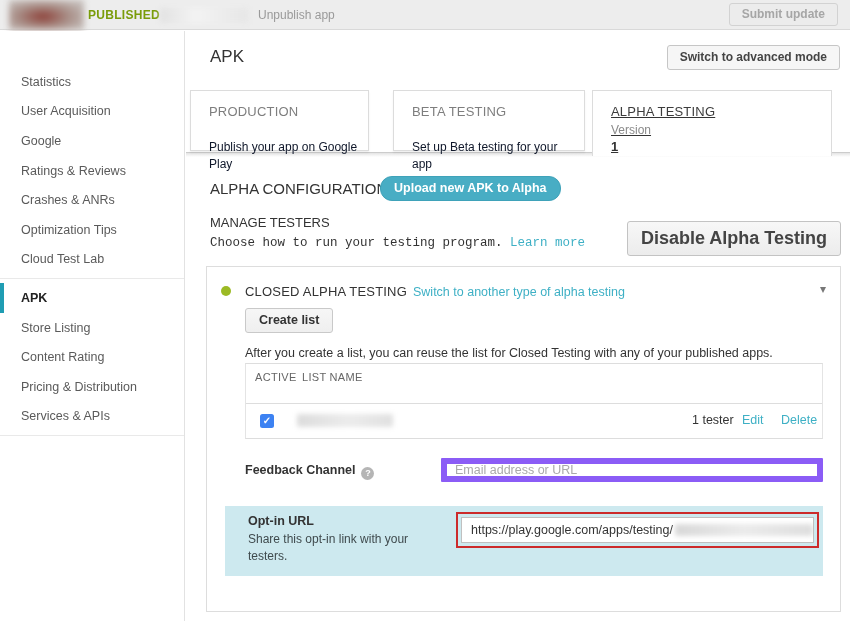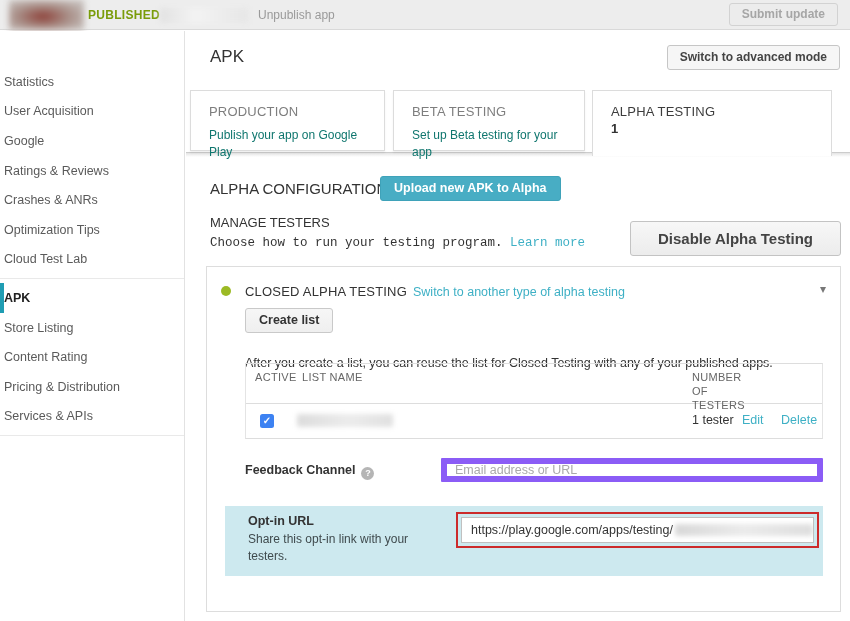--- a/index.html
+++ b/index.html
@@ -18,66 +18,66 @@
     font-size:12px; font-weight:bold; color:#7a9c0a; letter-spacing:.3px; }
   .app-name-blur { position:absolute; left:160px; top:8px; width:88px; height:15px;
     background:linear-gradient(90deg,#e2e2e2,#f3f3f3 40%,#e6e6e6); filter:blur(2.5px); border-radius:2px; }
   .unpublish { position:absolute; left:258px; top:0; line-height:30px; font-size:12px; color:#9a9a9a; }
   .submit-btn { position:absolute; right:12px; top:3px; height:23px; padding:0 12px;
     background:#ececec; border:1px solid #d2d2d2; border-radius:3px;
     font-size:12px; font-weight:bold; color:#a6a6a6; line-height:21px; }
   
   .sidebar { position:absolute; left:0; top:31px; width:185px; height:590px;
     background:#fff; border-right:1px solid #e2e2e2; padding-top:36px; }
-  .side-item { height:29.6px; display:flex; align-items:center; 
+  .side-item { height:29.6px; display:flex; align-items:center; padding-left:17px;
     font-size:12.5px; color:#5a5a5a; cursor:pointer; border-left:4px solid transparent;text-align:center; }
   .side-item.active { font-weight:bold; color:#222; border-left:4px solid #1f9db3; }
   .side-divider { height:0; border-top:1px solid #e9e9e9; margin:4px 0; }
   
   .main { position:absolute; left:186px; top:31px; width:664px; height:590px; background:#fff; }
   .main-title { position:absolute; left:24px; top:16px; font-size:17px; color:#333; }
   .advanced-btn { position:absolute; right:10px; top:14px; height:25px; padding:0 12px;
     background:#f6f6f6; border:1px solid #c6c6c6; border-radius:3px;
     font-size:12px; font-weight:bold; color:#444; line-height:23px; cursor:pointer; }
   
   .tabline { position:absolute; left:0; top:121px; width:664px; height:1px; background:#cccccc; }
   .tabline-shadow { position:absolute; left:0; top:122px; width:664px; height:4px;
     background:linear-gradient(#e4e4e4, #ffffff); }
   .tab { position:absolute; top:59px; background:#fff; border:1px solid #dcdcdc; padding:13px 0 0 18px; cursor:pointer; }
-  .tab-1 { left:4px;  width:195px; height:61px; box-shadow:0 2px 2px rgba(0,0,0,.06); }
+  .tab-1 { left:4px;  width:179px; height:61px; box-shadow:0 2px 2px rgba(0,0,0,.06); }
   .tab-2 { left:207px; width:192px; height:61px; box-shadow:0 2px 2px rgba(0,0,0,.06); }
-  .tab-active { left:406px; width:240px; height:66px; border-bottom:none; z-index:3; }
+  .tab-active { left:406px; width:240px; height:66px; border-bottom:none; z-index:3;text-decoration:underline; }
   .tab-title { font-size:13px; color:#7e7e7e; letter-spacing:.2px; }
   .tab-active .tab-title { color:#3c3c3c; }
-  .tab-sub { font-size:12px; color:#0f766e; line-height:1.45; margin-top:8px; width:160px; }
+  .tab-sub { font-size:12px; color:#0f172a; line-height:1.45; margin-top:20px; width:160px; }
   .tab-version-label { font-size:12px; color:#8a8a8a; margin-top:4px; }
   .tab-version-value { font-size:13px; font-weight:bold; color:#333; margin-top:2px; }
   
   .alpha-heading { position:absolute; left:24px; top:149px; font-size:15px; color:#333; }
   .upload-btn { position:absolute; left:194px; top:145px; height:25px; padding:0 13px;
-    background:#48adc4; border:1px solid #3fa2b9; border-radius:3px;
+    background:#48adc4; border:1px solid #3fa2b9; border-radius:12px;
     font-size:12.5px; font-weight:bold; color:#fff; line-height:23px; cursor:pointer; }
   .manage-heading { position:absolute; left:24px; top:184px; font-size:13px; color:#333; }
   .manage-desc { position:absolute; left:24px; top:205px; font-size:12.5px; color:#333;font-family:Liberation Mono, monospace; }
   .teal-link { color:#3eb0c5; text-decoration:none; cursor:pointer; }
-  .disable-btn { position:absolute; right:9px; top:190px; height:35px; padding:0 27px;
+  .disable-btn { position:absolute; right:9px; top:190px; height:35px; padding:0 13px;
     background:linear-gradient(#f7f7f7,#ececec); border:1px solid #c3c3c3; border-radius:3px;
-    font-size:15px; font-weight:bold; color:#444; line-height:25px; cursor:pointer; }
+    font-size:18px; font-weight:bold; color:#444; line-height:25px; cursor:pointer; }
   
   .panel { position:absolute; left:20px; top:235px; width:635px; height:346px;
     background:#fff; border:1px solid #ddd; }
   .status-dot { position:absolute; left:14px; top:19px; width:10px; height:10px;
     border-radius:50%; background:#9cba25; }
   .status-title { position:absolute; left:38px; top:17px; font-size:13px; color:#333; letter-spacing:.2px; }
   .switch-link { position:absolute; left:206px; top:18px; font-size:12.5px; }
   .panel-caret { position:absolute; right:14px; top:15px; font-size:12px; color:#777; cursor:pointer; }
   .create-btn { position:absolute; left:38px; top:41px; height:25px; padding:0 13px;
     background:linear-gradient(#f6f6f6,#efefef); border:1px solid #c9c9c9; border-radius:3px;
     font-size:12.5px; font-weight:bold; color:#333; line-height:23px; cursor:pointer; }
-  .reuse-note { position:absolute; left:38px; top:89px; font-size:12.5px; color:#333; }
+  .reuse-note { position:absolute; left:38px; top:79px; font-size:12.5px; color:#333; }
   
   .testers-table { position:absolute; left:38px; top:96px; width:578px;
     border:1px solid #ddd; border-left:1px solid #e4e4e4; border-right:1px solid #e4e4e4; }
   .t-header { position:relative; height:40px; border-bottom:1px solid #ddd; }
   .t-row { position:relative; height:34px; }
   .th { position:absolute; font-size:11px; color:#666; letter-spacing:.3px; top:7px; }
   .th-active { left:9px; }
   .th-name { left:56px; }
   .th-testers { left:446px; width:62px; line-height:1.25; }
   .checkbox { position:absolute; left:14px; top:10px; width:14px; height:14px;
@@ -149,20 +149,21 @@
     <div class="tab tab-1">
       <div class="tab-title">PRODUCTION</div>
       <div class="tab-sub">Publish your app on Google Play</div>
     </div>
     <div class="tab tab-2">
       <div class="tab-title">BETA TESTING</div>
       <div class="tab-sub">Set up Beta testing for your app</div>
     </div>
     <div class="tab tab-active">
       <div class="tab-title">ALPHA TESTING</div>
+      <div class="tab-version-label">Version</div>
       <div class="tab-version-value">1</div>
     </div>
 
     <div class="alpha-heading">ALPHA CONFIGURATION</div>
     <button class="upload-btn">Upload new APK to Alpha</button>
     <div class="manage-heading">MANAGE TESTERS</div>
     <div class="manage-desc">
       <span>Choose how to run your testing program.</span>
       <a class="teal-link">Learn more</a>
     </div>
@@ -173,21 +174,20 @@
       <div class="status-title">CLOSED ALPHA TESTING</div>
       <a class="switch-link teal-link">Switch to another type of alpha testing</a>
       <div class="panel-caret">▾</div>
       <button class="create-btn">Create list</button>
       <div class="reuse-note">After you create a list, you can reuse the list for Closed Testing with any of your published apps.</div>
 
       <div class="testers-table">
         <div class="t-header">
           <div class="th th-active">ACTIVE</div>
           <div class="th th-name">LIST NAME</div>
-          <div class="th th-testers">NUMBER OF TESTERS</div>
         </div>
         <div class="t-row">
           <div class="checkbox">✓</div>
           <div class="name-blur"></div>
           <div class="td-testers">1 tester</div>
           <a class="td-edit teal-link">Edit</a>
           <a class="td-delete teal-link">Delete</a>
         </div>
       </div>
 

